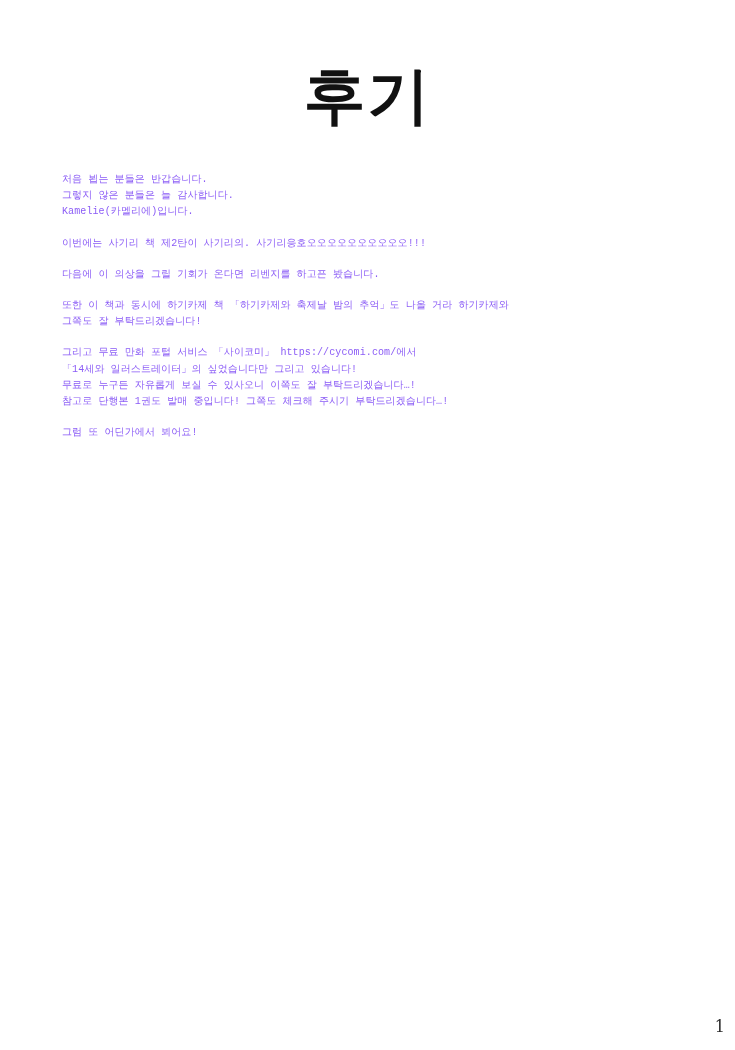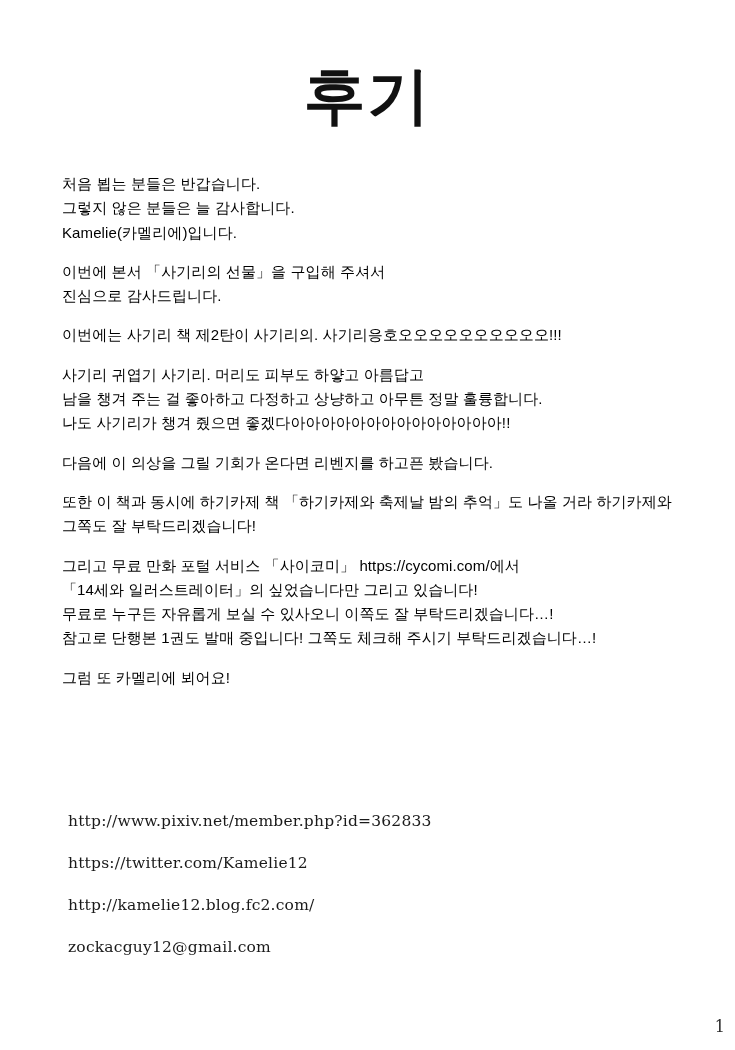--- a/index.html
+++ b/index.html
@@ -34,26 +34,26 @@
     color: #111111;
     line-height: 1.1;
   }
   .body-block {
     position: absolute;
     top: 172px;
     left: 62px;
     width: 620px;
   }
   .para {
-    font-size: 15px;
+    font-size: 10px;
     line-height: 1.62;
-    color: #000000;
+    color: #8b5cf6;
     margin: 0 0 15px 0;
     white-space: pre-wrap;
-    font-family: Liberation Sans, sans-serif;
+    font-family: Liberation Mono, monospace;
     letter-spacing: 0.1px;
   }
   .links {
     position: absolute;
     top: 812px;
     left: 68px;
     width: 600px;
   }
   .link-line {
     font-family: "DejaVu Serif", serif;
@@ -75,38 +75,27 @@
 <body>
 
 <div class="page">
 
   <div class="title">후기</div>
 
   <div class="body-block">
     <p class="para">처음 뵙는 분들은 반갑습니다.
 그렇지 않은 분들은 늘 감사합니다.
 Kamelie(카멜리에)입니다.</p>
-    <p class="para">이번에 본서 「사기리의 선물」을 구입해 주셔서
-진심으로 감사드립니다.</p>
     <p class="para">이번에는 사기리 책 제2탄이 사기리의. 사기리응호오오오오오오오오오오!!!</p>
-    <p class="para">사기리 귀엽기 사기리. 머리도 피부도 하얗고 아름답고
-남을 챙겨 주는 걸 좋아하고 다정하고 상냥하고 아무튼 정말 훌륭합니다.
-나도 사기리가 챙겨 줬으면 좋겠다아아아아아아아아아아아아아아!!</p>
     <p class="para">다음에 이 의상을 그릴 기회가 온다면 리벤지를 하고픈 봤습니다.</p>
     <p class="para">또한 이 책과 동시에 하기카제 책 「하기카제와 축제날 밤의 추억」도 나올 거라 하기카제와
 그쪽도 잘 부탁드리겠습니다!</p>
     <p class="para">그리고 무료 만화 포털 서비스 「사이코미」 https://cycomi.com/에서
 「14세와 일러스트레이터」의 싶었습니다만 그리고 있습니다!
 무료로 누구든 자유롭게 보실 수 있사오니 이쪽도 잘 부탁드리겠습니다…!
 참고로 단행본 1권도 발매 중입니다! 그쪽도 체크해 주시기 부탁드리겠습니다…!</p>
-    <p class="para">그럼 또 카멜리에 뵈어요!</p>
+    <p class="para">그럼 또 어딘가에서 뵈어요!</p>
   </div>
 
-  <div class="links">
-    <div class="link-line">http://www.pixiv.net/member.php?id=362833</div>
-    <div class="link-line">https://twitter.com/Kamelie12</div>
-    <div class="link-line">http://kamelie12.blog.fc2.com/</div>
-    <div class="link-line">zockacguy12@gmail.com</div>
-  </div>
 
   <div class="page-number">1</div>
 
 </div>
 
 </body></html>

